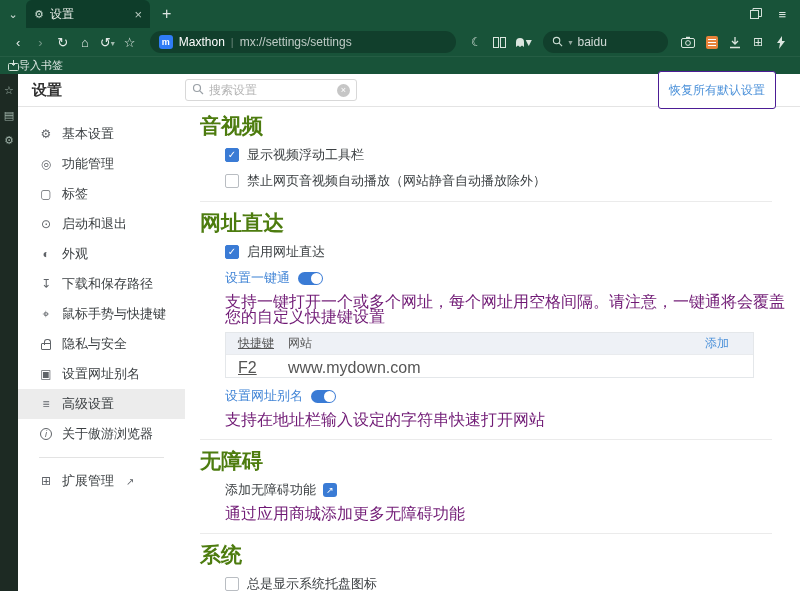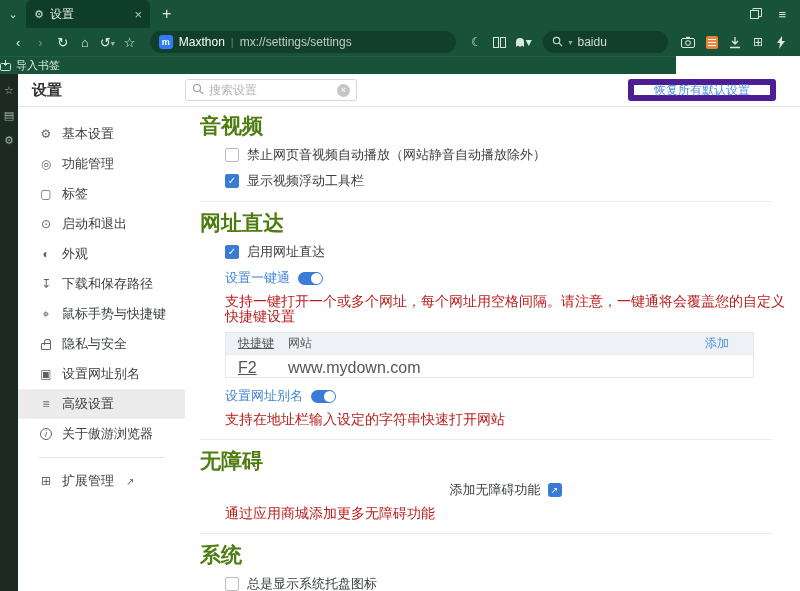--- a/index.html
+++ b/index.html
@@ -27,35 +27,35 @@
   .brand { color:#fff; font-size:12px; }
   .url-sep { color:rgba(255,255,255,.35); font-size:11px; }
   .url { color:rgba(255,255,255,.72); font-size:12px; white-space:nowrap; overflow:hidden; }
   .tb-ico { display:flex; align-items:center; justify-content:center; width:22px; color:#dbe6df; font-size:12px; }
   .searchpill { width:128px; height:22px; background:#113f2c; border-radius:12px; display:flex; align-items:center; gap:5px; padding:0 9px; margin:0 8px; }
   .searchpill .sval { color:rgba(255,255,255,.8); font-size:12px;text-align:center; }
   .searchpill .scaret { color:rgba(255,255,255,.55); font-size:8px; }
   .note-icon { position:relative; width:12px; height:13px; background:#e8833a; border-radius:2px; display:inline-block; }
   .note-icon::before { content:""; position:absolute; left:2px; top:3px; width:8px; height:1.5px; background:#fff; box-shadow:0 3px 0 #fff, 0 6px 0 #fff; }
 
-  .bookmarksbar { position:absolute; top:56px; left:0; width:676px; height:18px; background:#185339; display:flex; align-items:center; padding:0 0; gap:5px; border-top:1px solid rgba(255,255,255,.06); }
+  .bookmarksbar { position:absolute; top:56px; left:0; width:800px; height:18px; background:#185339; display:flex; align-items:center; padding:0 8px; border-top:1px solid rgba(255,255,255,.06); }
   .bookmarksbar .bl { color:rgba(255,255,255,.85); font-size:11px; }
 
   .app-strip { position:absolute; top:74px; left:0; width:18px; height:517px; background:#1d2a23; display:flex; flex-direction:column; align-items:center; padding-top:10px; gap:13px; }
   .app-strip span { color:#9fb3a9; font-size:11px; line-height:12px; }
 
   
   .main { position:absolute; left:18px; top:74px; width:782px; height:517px; background:#fff; }
   .settings-header { height:33px; display:flex; align-items:center; padding-left:14px; border-bottom:1px solid #e4e4e4; }
   .page-title { font-size:15px; font-weight:600; color:#333; width:34px; }
   .search-wrap { margin-left:119px; width:172px; height:22px; border:1px solid #d8d8d8; border-radius:3px; display:flex; align-items:center; gap:5px; padding:0 6px; }
   .search-wrap input { border:none; outline:none; flex:1; font-size:12px; color:#555; min-width:0; font-family:inherit; }
   .search-wrap input::placeholder { color:#b4b4b4; }
   .clear-btn { width:13px; height:13px; border-radius:50%; background:#c6c6c6; color:#fff; font-size:9px; line-height:13px; text-align:center; flex:none; }
-  .restore-btn { margin-left:auto; margin-right:24px; height:22px; display:flex; align-items:center; padding:0 20px; border:6px solid #4c1d95; border-radius:3px; background:#fff; color:#4a90d9; font-size:12px; }
+  .restore-btn { margin-left:auto; margin-right:24px; height:38px; display:flex; align-items:center; padding:0 10px; border:1px solid #4c1d95; border-radius:3px; background:#fff; color:#4a90d9; font-size:12px; }
 
   .settings-body { display:flex; height:484px; }
   .menu { width:167px; padding-top:12px; flex:none; }
   .menu-item { height:30px; display:flex; align-items:center; gap:9px; padding-left:21px; font-size:13px; color:#3c4043; }
   .menu-item.sel { background:#ececec; }
   .mi-icon { width:14px; text-align:center; color:#5f6368; font-size:12px; flex:none; display:flex; justify-content:center; }
   .circle-i { width:12px; height:12px; border:1px solid #5f6368; border-radius:50%; font-size:9px; line-height:11px; text-align:center; color:#5f6368; font-style:italic; }
   .lock { position:relative; width:10px; height:7px; border:1px solid #5f6368; border-radius:1px; margin-top:4px; }
   .lock::before { content:""; position:absolute; left:1.5px; top:-5px; width:5px; height:5px; border:1px solid #5f6368; border-bottom:none; border-radius:3px 3px 0 0; }
   .menu-div { height:1px; background:#e3e3e3; margin:8px 0 8px 21px; width:125px; }
@@ -65,28 +65,28 @@
   .sec-title { font-size:21px; font-weight:700; color:#4d7c0f; line-height:18px; margin:0 0 12px 0; }
   .chk-row { height:16px; display:flex; align-items:center; gap:8px; margin:0 0 10px 25px; font-size:13px; color:#3c4043; }
   .cb { width:14px; height:14px; border:1px solid #b9bdc2; border-radius:2px; background:#fff; flex:none; }
   .cb.on { background:#3a7bd5; border-color:#3a7bd5; position:relative; }
   .cb.on::after { content:"✓"; position:absolute; left:0; top:0; width:12px; height:12px; color:#fff; font-size:10px; line-height:12px; text-align:center; }
   .divider { height:1px; background:#ebebeb; margin:12px 14px 12px 0; }
   .toggle-row { height:16px; display:flex; align-items:center; gap:8px; margin:0 0 8px 25px; }
   .blue-link { color:#4285d6; font-size:13px; }
   .toggle { width:25px; height:13px; border-radius:7px; background:#3a7bd5; position:relative; flex:none; }
   .toggle::after { content:""; position:absolute; right:1px; top:1px; width:11px; height:11px; border-radius:50%; background:#fff; }
-  .desc { font-size:14px; color:#b91c1c; line-height:15px; margin:0 0 8px 25px; }
+  .desc { font-size:16px; color:#701a75; line-height:15px; margin:0 0 8px 25px; }
   .hk-table { margin:0 32px 10px 25px; border:1px solid #e4e7ea; }
   .hk-head { display:flex; align-items:center; height:21px; background:#eef1f6; font-size:12px; color:#555; }
   .hk-row { display:flex; align-items:flex-end; height:23px; background:#fff; border-top:1px solid #e9ebee; font-size:16px; color:#555; }
   .c-key { width:62px; padding-left:12px; flex:none;text-decoration:underline; }
   .c-site { flex:1; }
   .c-add { padding-right:24px; color:#4a90d9; font-size:12px; }
-  .add-row { height:16px; display:flex; align-items:center; gap:7px; margin:0 0 8px 25px; font-size:13px; color:#3c4043;justify-content:center; }
+  .add-row { height:16px; display:flex; align-items:center; gap:7px; margin:0 0 8px 25px; font-size:13px; color:#3c4043; }
   .store-ico { width:14px; height:14px; border-radius:3px; background:#3a7bd5; color:#fff; font-size:9px; line-height:14px; text-align:center; flex:none; }
 </style>
 </head>
 <body>
 
 <div class="page">
 
   <div class="titlebar">
     <div class="tab-list-btn">
       <span>⌄</span>
@@ -260,26 +260,26 @@
             <span class="mi-icon">⊞</span>
             <span>扩展管理</span>
             <span class="ext-link-ico">↗</span>
           </div>
       </div>
 
       <div class="content">
 
         <div class="sec-title">音视频</div>
         <div class="chk-row">
+          <span class="cb on"></span>
+          <span>显示视频浮动工具栏</span>
+        </div>
+        <div class="chk-row">
           <span class="cb"></span>
           <span>禁止网页音视频自动播放（网站静音自动播放除外）</span>
-        </div>
-        <div class="chk-row">
-          <span class="cb on"></span>
-          <span>显示视频浮动工具栏</span>
         </div>
 
         <div class="divider"></div>
 
         <div class="sec-title">网址直达</div>
         <div class="chk-row">
           <span class="cb on"></span>
           <span>启用网址直达</span>
         </div>
         <div class="toggle-row">

